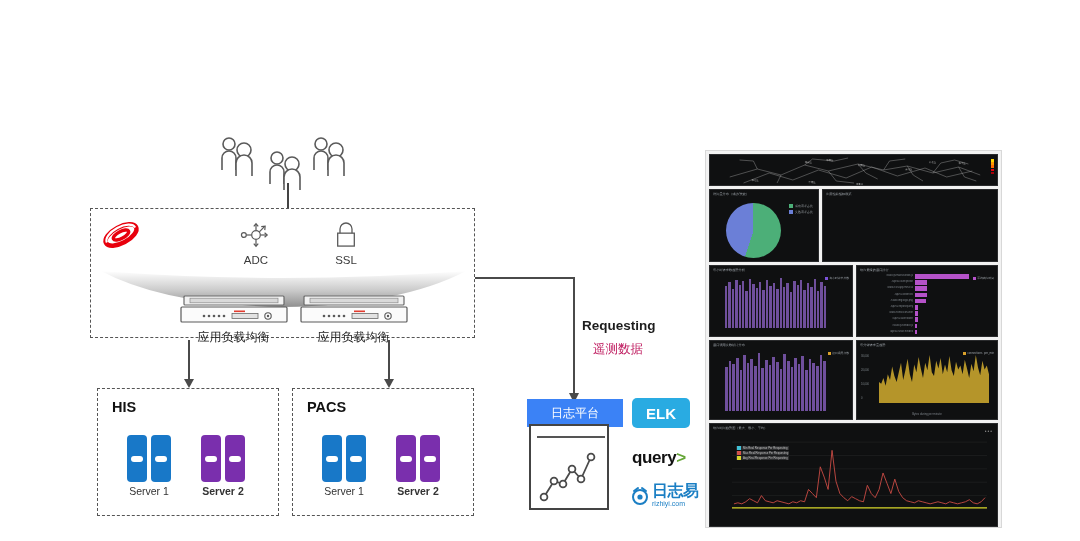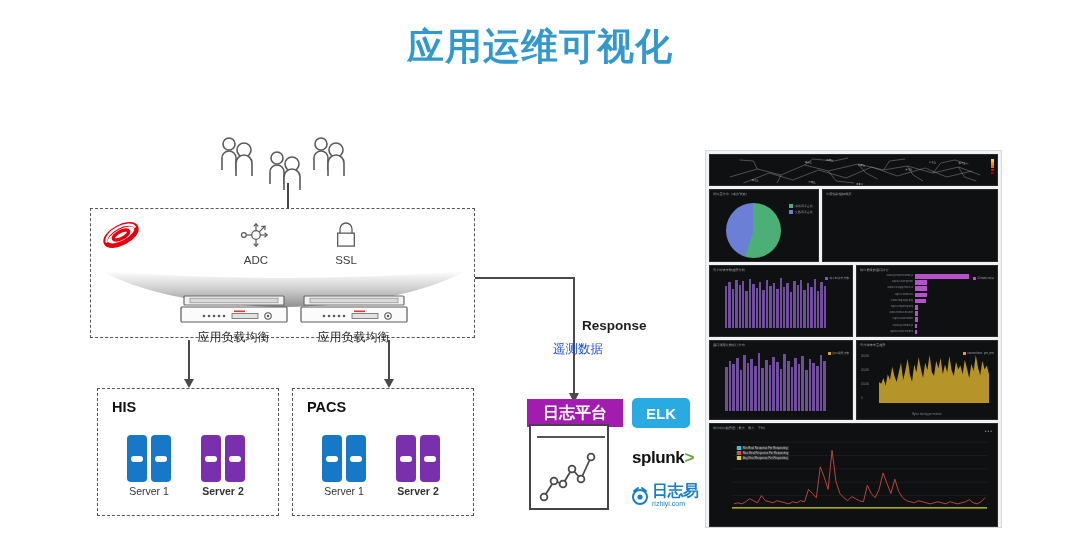--- a/index.html
+++ b/index.html
@@ -105,30 +105,30 @@
   .elbow-v::after {
     content: ""; position: absolute; left: -4.2px; bottom: -8px;
     border-left: 5.5px solid transparent; border-right: 5.5px solid transparent;
     border-top: 10px solid #4a4a4a;
   }
   .telemetry-en {
     position: absolute; left: 582px; top: 318px;
     font-size: 13.5px; font-weight: bold; color: #1d1d1d;
   }
   .telemetry-cn {
-    position: absolute; left: 553px; top: 341px;
-    font-size: 12.5px; color: #1d4ed8;
+    position: absolute; left: 593px; top: 341px;
+    font-size: 12.5px; color: #be185d;
   }
 
   
   .log-badge {
     position: absolute; left: 527px; top: 399px; width: 96px; height: 28px;
-    background: #a21caf; color: #fff;
+    background: #3b82f6; color: #fff;
     display: flex; align-items: center; justify-content: center;
-    font-size: 16px; font-weight: bold;
+    font-size: 12px; font-weight: normal;
   }
   .elk-badge {
     position: absolute; left: 632px; top: 398px; width: 58px; height: 30px;
     background: #29abe2; color: #fff; border-radius: 5px;
     display: flex; align-items: center; justify-content: center;
     font-size: 15px; font-weight: bold;
   }
 
   
   .chart-card {
@@ -207,21 +207,20 @@
   .line-legend div { display: flex; align-items: center; gap: 2px; margin-bottom: 1px; font-size: 2.8px; color: #c6c6c6; background: #2b2c2e; padding: 0 1px; }
   .line-legend i { width: 4px; height: 4px; display: inline-block; }
   .line-plot { position: absolute; left: 22px; right: 10px; top: 14px; bottom: 16px; }
   .dots { position: absolute; right: 4px; top: 4px; font-size: 5px; color: #888; letter-spacing: 1px; }
 </style>
 </head>
 <body>
 
 <div id="page">
 
-  <div class="page-title">应用运维可视化</div>
 
   <div class="diagram">
 
     <div class="people-row">
       <div class="people-group pg-1">
         <svg viewBox="0 0 44 42" width="44" height="42">
           <g fill="none" stroke="#5a5a5a" stroke-width="1.6">
             <circle cx="11" cy="8" r="6"></circle>
             <path d="M4 34 V22 a7 7 0 0 1 14 0 V34"></path>
             <circle cx="26" cy="14" r="7" fill="#fff"></circle>
@@ -404,21 +403,21 @@
           <div class="srv" style="background:#7a2fad">
               <div class="slot"></div>
             </div>
         </div>
         <div class="srv-label">Server 2</div>
       </div>
     </div>
 
     <div class="elbow-h"></div>
     <div class="elbow-v"></div>
-    <div class="telemetry-en">Response</div>
+    <div class="telemetry-en">Requesting</div>
     <div class="telemetry-cn">遥测数据</div>
 
     <div class="log-badge">日志平台</div>
     <div class="elk-badge">ELK</div>
 
     <div class="chart-card">
       <div class="cc-bar"></div>
       <div class="cc-plot">
         <svg viewBox="0 0 66 62" width="66" height="62">
           <polyline points="6,54 16,38 25,41 34,26 43,36 53,14" fill="none" stroke="#4a4a4a" stroke-width="1.8"></polyline>
@@ -428,21 +427,21 @@
             <circle cx="25" cy="41" r="3.4"></circle>
             <circle cx="34" cy="26" r="3.4"></circle>
             <circle cx="43" cy="36" r="3.4"></circle>
             <circle cx="53" cy="14" r="3.4"></circle>
           </g>
         </svg>
       </div>
     </div>
 
     <div class="splunk-logo">
-      <span>splunk</span><span class="chev">&gt;</span>
+      <span>query</span><span class="chev">&gt;</span>
     </div>
 
     <div class="rizhiyi-logo">
       <span class="rz-mark">
         <svg viewBox="0 0 20 20" width="20" height="20">
           <circle cx="10" cy="12" r="7" fill="none" stroke="#1b7fc4" stroke-width="2"></circle>
           <circle cx="10" cy="12" r="2.6" fill="#1b7fc4"></circle>
           <path d="M4 6 L8 3" stroke="#1b7fc4" stroke-width="2" stroke-linecap="round"></path>
           <path d="M16 6 L12 3" stroke="#1b7fc4" stroke-width="2" stroke-linecap="round"></path>
         </svg>

